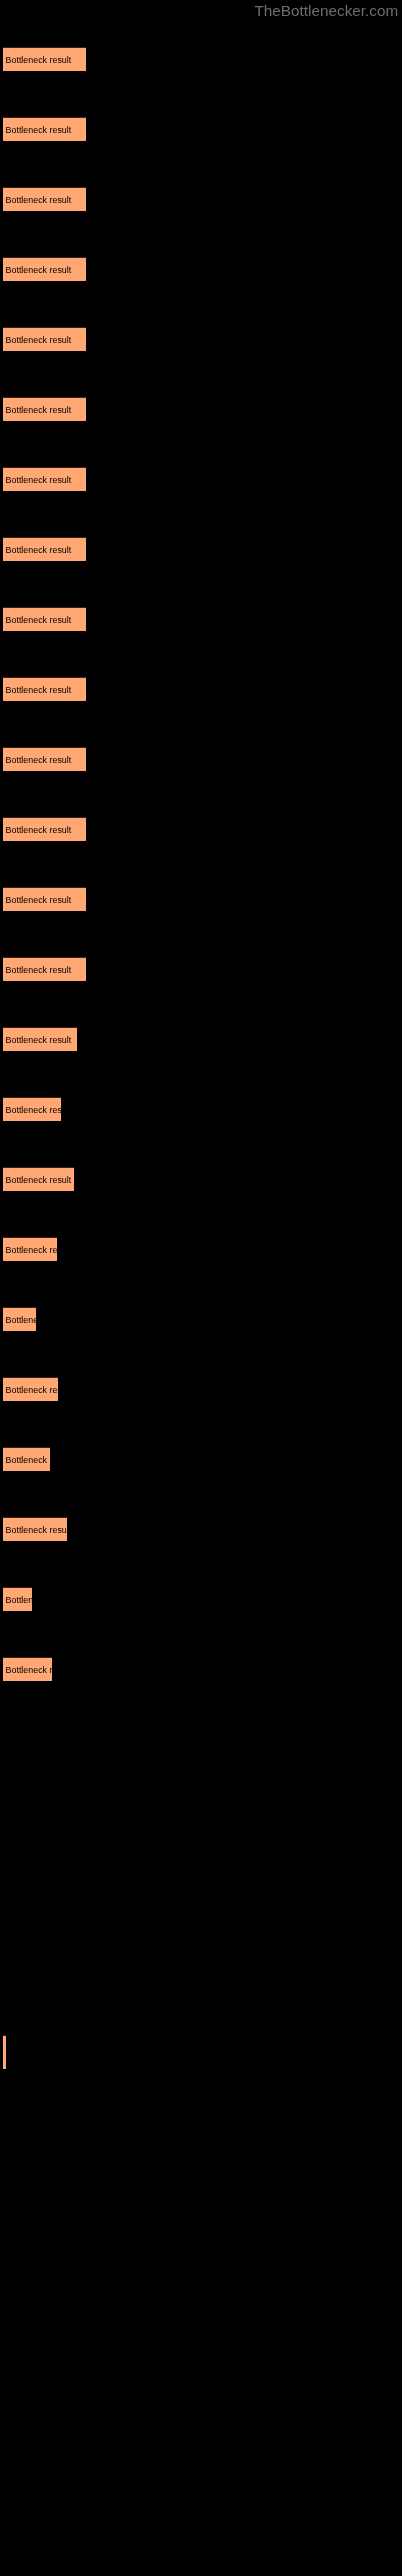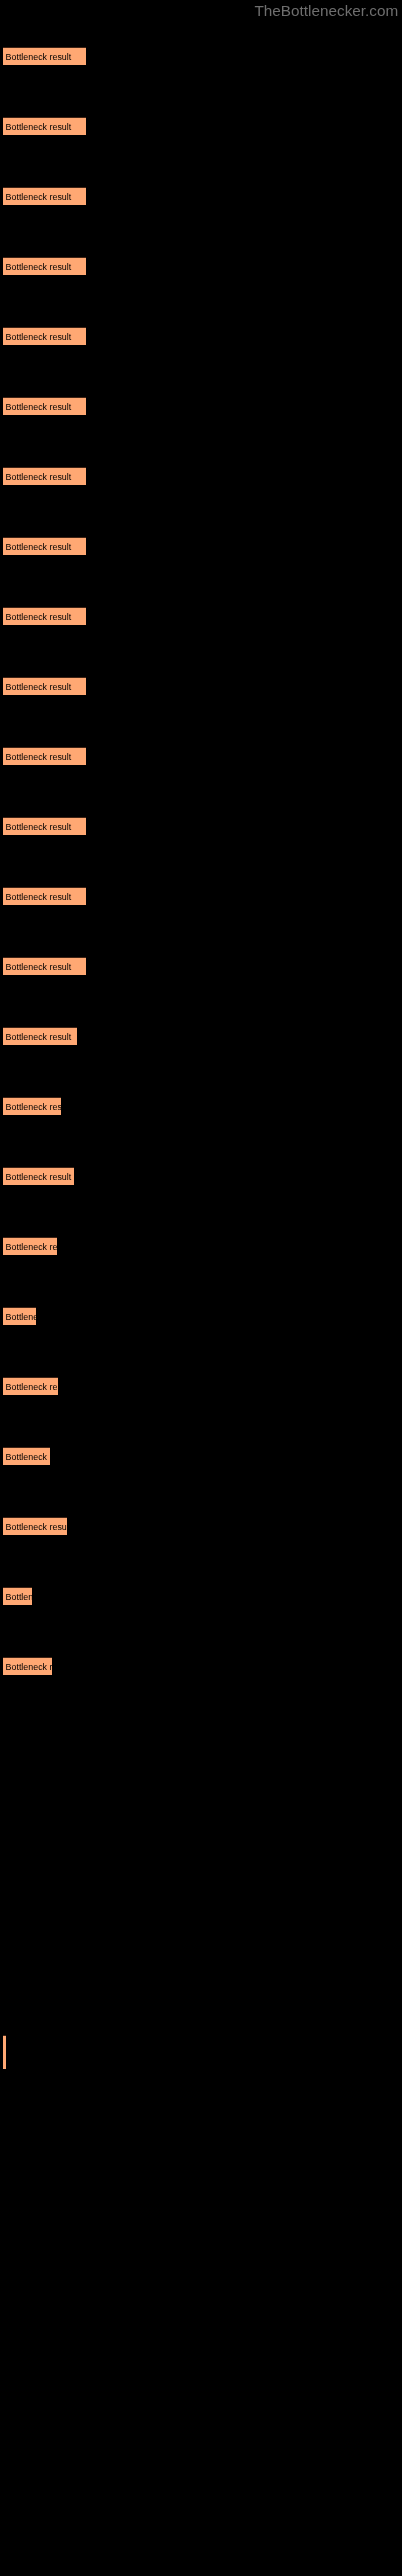--- a/index.html
+++ b/index.html
@@ -32,21 +32,21 @@
     left: 0;
     top: 0;
     width: 403px;
     height: 2576px;
     border-radius: 8px;
   }
 
   .bar {
     position: absolute;
     left: 3.2px;
-    height: 18px;
+    height: 24px;
     background: #ffa873;
     border-top: 0.8px solid #3d2213;
     box-sizing: border-box;
     overflow: hidden;
     white-space: nowrap;
   }
 
   .bar-label {
     position: absolute;
     left: 2.4px;

